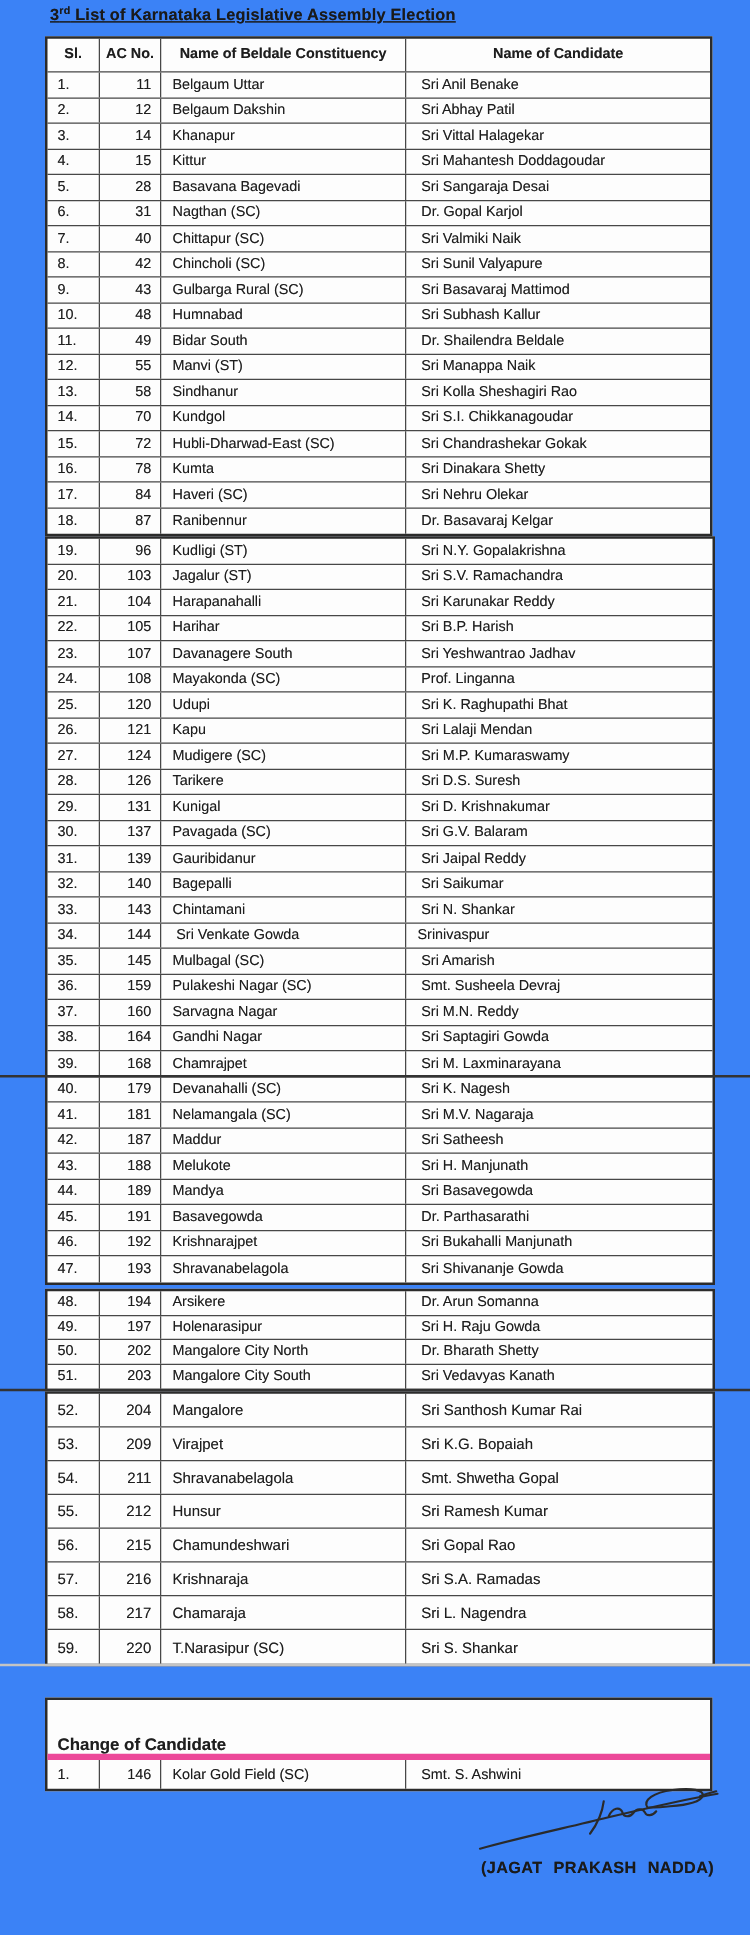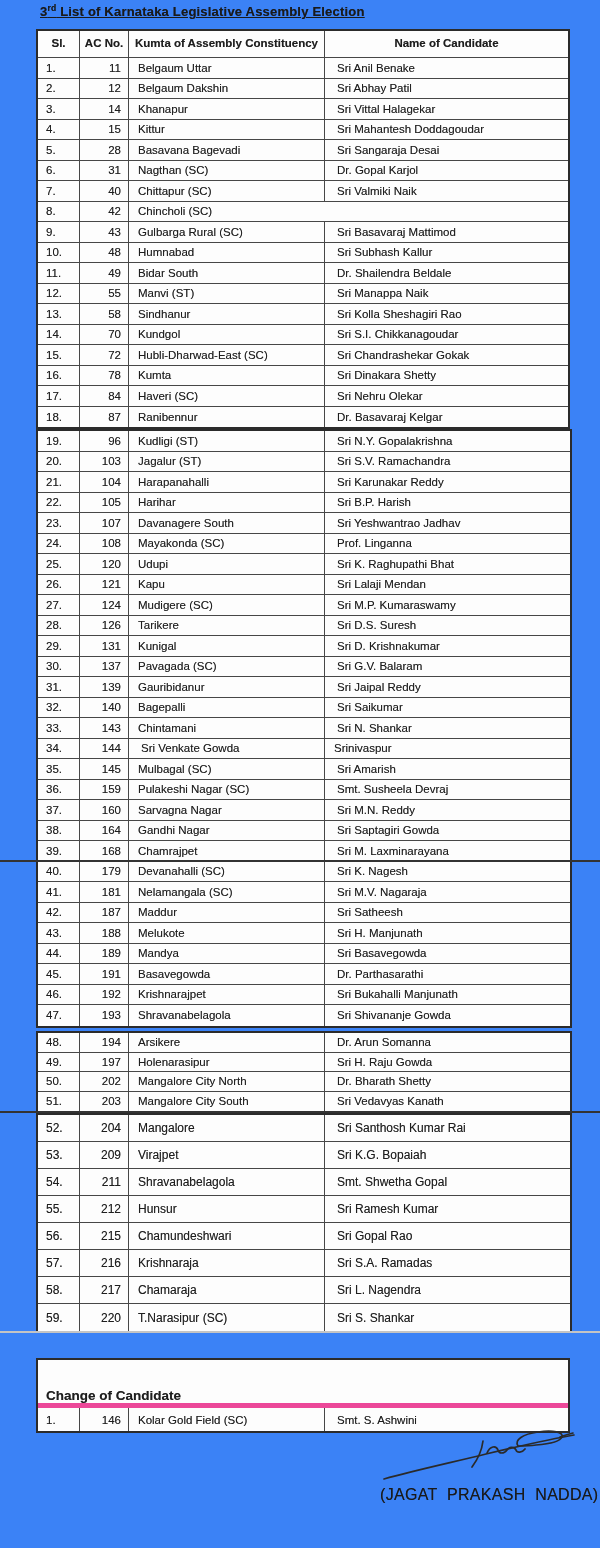--- a/index.html
+++ b/index.html
@@ -85,39 +85,39 @@
     background:#333;
   }
   #break-line-1{top:860px;}
   #break-line-2{top:1111px;}
   #break-line-3{top:1331px;background:#c4c4c4;height:2px;}
   
   #signature-svg{position:absolute;left:378px;top:1422px;}
   .sig-name{
     position:absolute;left:380px;top:1486px;width:196px;
     text-align:center;
-    font-weight:normal;font-size:16px;
+    font-weight:bold;font-size:13px;
     letter-spacing:.3px;word-spacing:5px;
     color:#1a1a1a;
     text-shadow:0 0 .5px rgba(20,20,20,.6);
     white-space:nowrap;
   }
 </style>
 </head>
 <body>
 
 <div id="page">
 
   <div class="doc-title"><span>3</span><sup>rd</sup><span> List of Karnataka Legislative Assembly Election</span></div>
 
   <div class="tbl" id="table-1">
     <div class="row hdr">
       <div class="cell sl">Sl.</div>
       <div class="cell ac">AC No.</div>
-      <div class="cell constituency">Kumta of Assembly Constituency</div>
+      <div class="cell constituency">Name of Beldale Constituency</div>
       <div class="cell candidate">Name of Candidate</div>
     </div>
     <div>
   <div class="row">
     <div class="cell sl">1.</div>
     <div class="cell ac">11</div>
     <div class="cell constituency">Belgaum Uttar</div>
     <div class="cell candidate">Sri Anil Benake</div>
   </div>
 
@@ -160,20 +160,21 @@
     <div class="cell sl">7.</div>
     <div class="cell ac">40</div>
     <div class="cell constituency">Chittapur (SC)</div>
     <div class="cell candidate">Sri Valmiki Naik</div>
   </div>
 
   <div class="row">
     <div class="cell sl">8.</div>
     <div class="cell ac">42</div>
     <div class="cell constituency">Chincholi (SC)</div>
+    <div class="cell candidate">Sri Sunil Valyapure</div>
   </div>
 
   <div class="row">
     <div class="cell sl">9.</div>
     <div class="cell ac">43</div>
     <div class="cell constituency">Gulbarga Rural (SC)</div>
     <div class="cell candidate">Sri Basavaraj Mattimod</div>
   </div>
 
   <div class="row">

